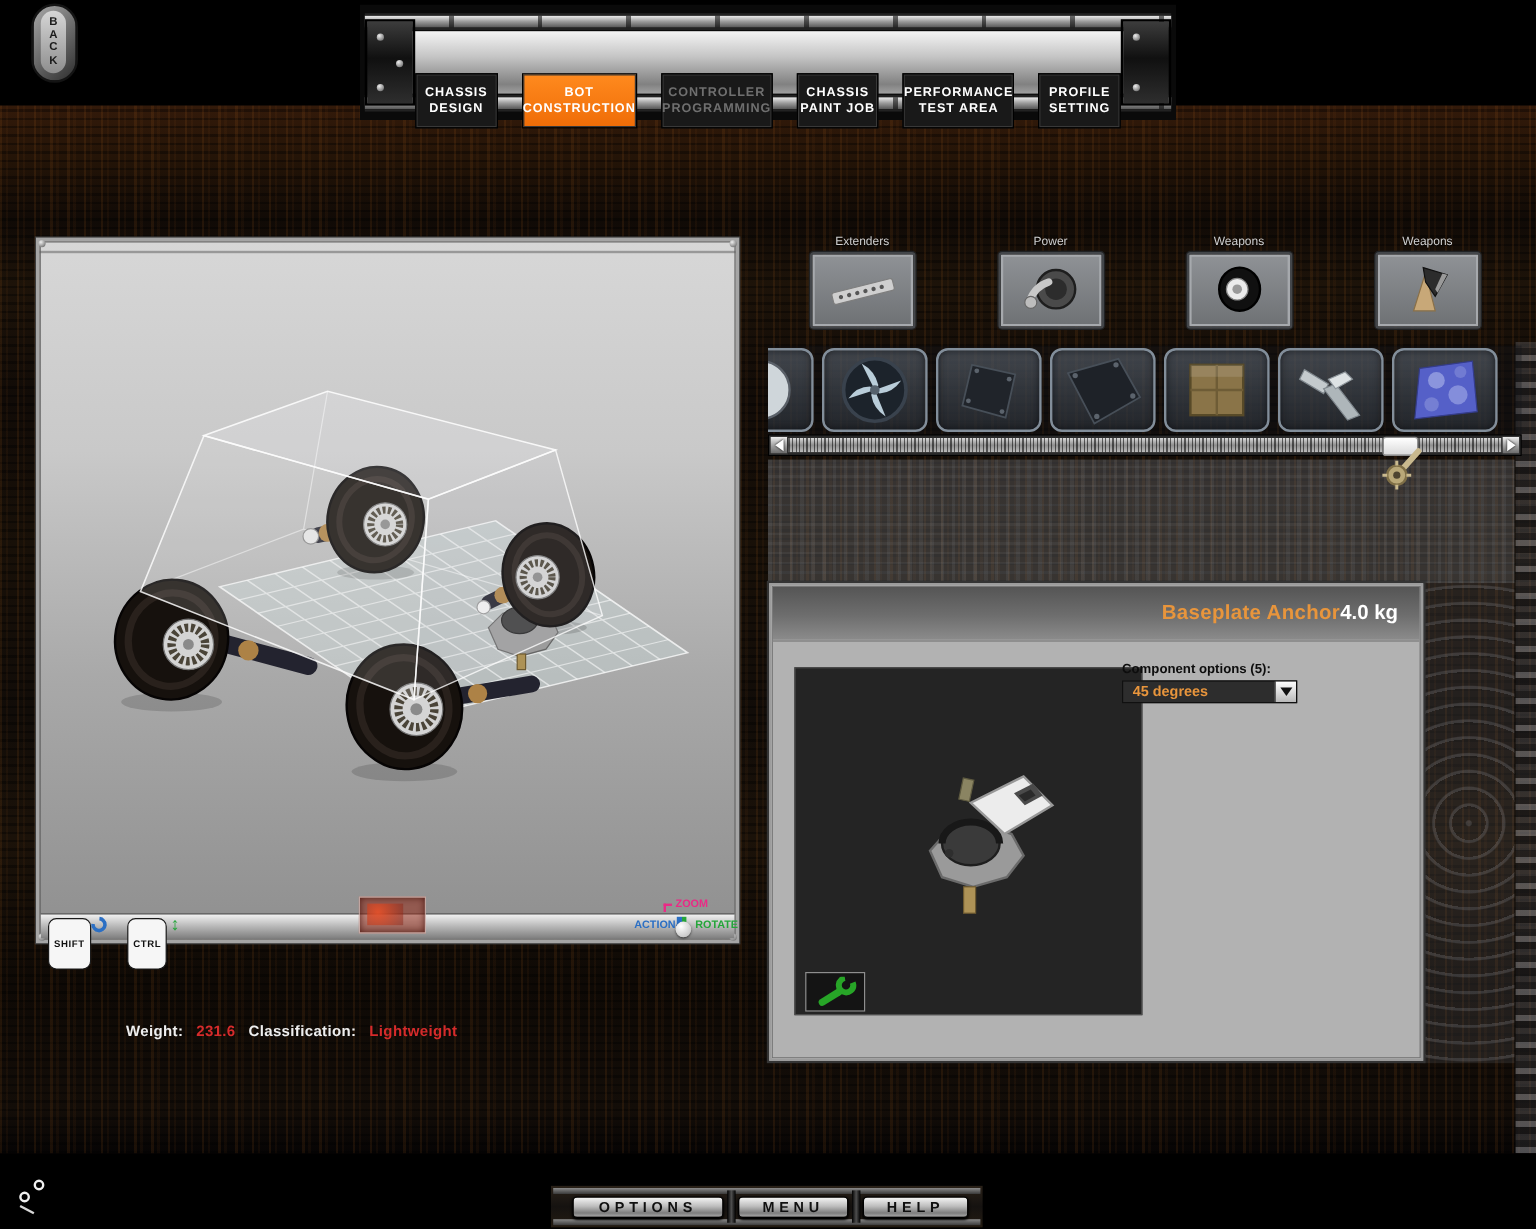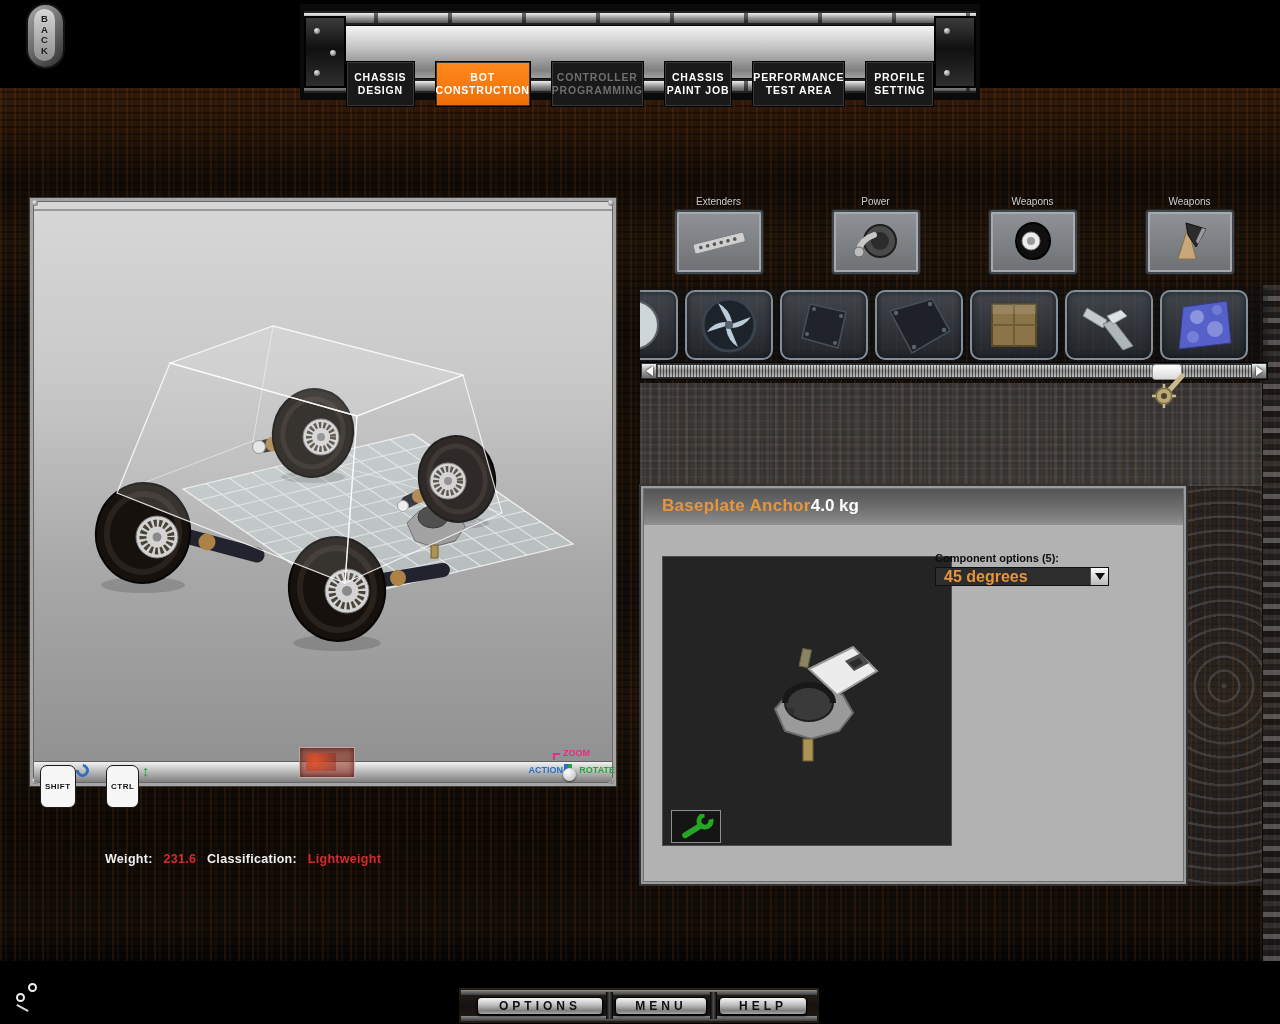--- a/index.html
+++ b/index.html
@@ -123,33 +123,33 @@
       repeating-linear-gradient(90deg, rgba(0,0,0,0.55) 0 1px, transparent 1px 3px),
       linear-gradient(180deg,#d8d8d8,#8e8e8e 50%,#bdbdbd);
     border-top:2px solid #2a2a2a; border-bottom:2px solid #2a2a2a; cursor:pointer; }
   .s-thumb { position:absolute; left:495px; top:-1px; width:30px; height:16px;
     background:linear-gradient(180deg,#ffffff,#d9d9d9); border:1px solid #8a8a8a; border-radius:3px; cursor:grab; }
   .cursor-gfx { position:absolute; left:1148px; top:372px; width:44px; height:40px; pointer-events:none; }
 
   
   .panel { position:absolute; left:641px; top:486px; width:545px; height:398px; background:#b2b2b2;
     border:2px solid #9c9c9c; box-shadow:0 0 0 2px #343434, inset 0 0 0 1px #707070; }
-  .panel-head { position:absolute; left:1px; right:1px; top:1px; height:36px;
+  .panel-head { position:absolute; left:1px; right:1px; top:1px; height:46px;
     background:linear-gradient(180deg,#555 0%,#6e6e6e 55%,#8b8b8b 100%);
-    display:flex; align-items:center; justify-content:flex-start; padding:0 18px;
+    display:flex; align-items:center; justify-content:flex-end; padding:0 18px;
     border-bottom:2px solid #8f8f8f; }
   .panel-title { color:#e8953c; font-size:17px; font-weight:bold; letter-spacing:0.3px; }
   .panel-weight { color:#fff; font-size:17px; font-weight:bold; }
   .preview { position:absolute; left:19px; top:68px; width:290px; height:290px; background:#242424;
     border:1px solid #4d4d4d; }
   .wrench-btn { position:absolute; left:8px; bottom:2px; width:50px; height:33px; background:#141414;
     border:1px solid #8e8e8e; display:flex; align-items:center; justify-content:center; cursor:pointer; }
   .opt-label { position:absolute; left:292px; top:64px; font-size:11px; font-weight:bold; color:#0d0d0d; }
-  .dropdown { position:absolute; left:292px; top:79px; width:174px; height:19px; background:#2d2d2d;
-    border:1px solid #101010; color:#e8953c; font-size:16px; font-weight:bold; line-height:17px;
+  .dropdown { position:absolute; left:292px; top:79px; width:146px; height:19px; background:#2d2d2d;
+    border:1px solid #101010; color:#e8953c; font-size:12px; font-weight:bold; line-height:17px;
     padding-left:8px; cursor:pointer; }
   .dd-btn { position:absolute; right:0; top:0; width:18px; height:17px;
     background:linear-gradient(180deg,#fff,#b9b9b9); border-left:1px solid #555;
     display:flex; align-items:center; justify-content:center; }
   .dd-tri { width:0; height:0; border-left:5px solid transparent; border-right:5px solid transparent;
     border-top:7px solid #111; }
   .desc { position:absolute; left:293px; top:139px; width:238px; font-size:10.5px; font-weight:bold;
     color:#0b0b0b; line-height:18px; letter-spacing:-0.2px; }
 
   

